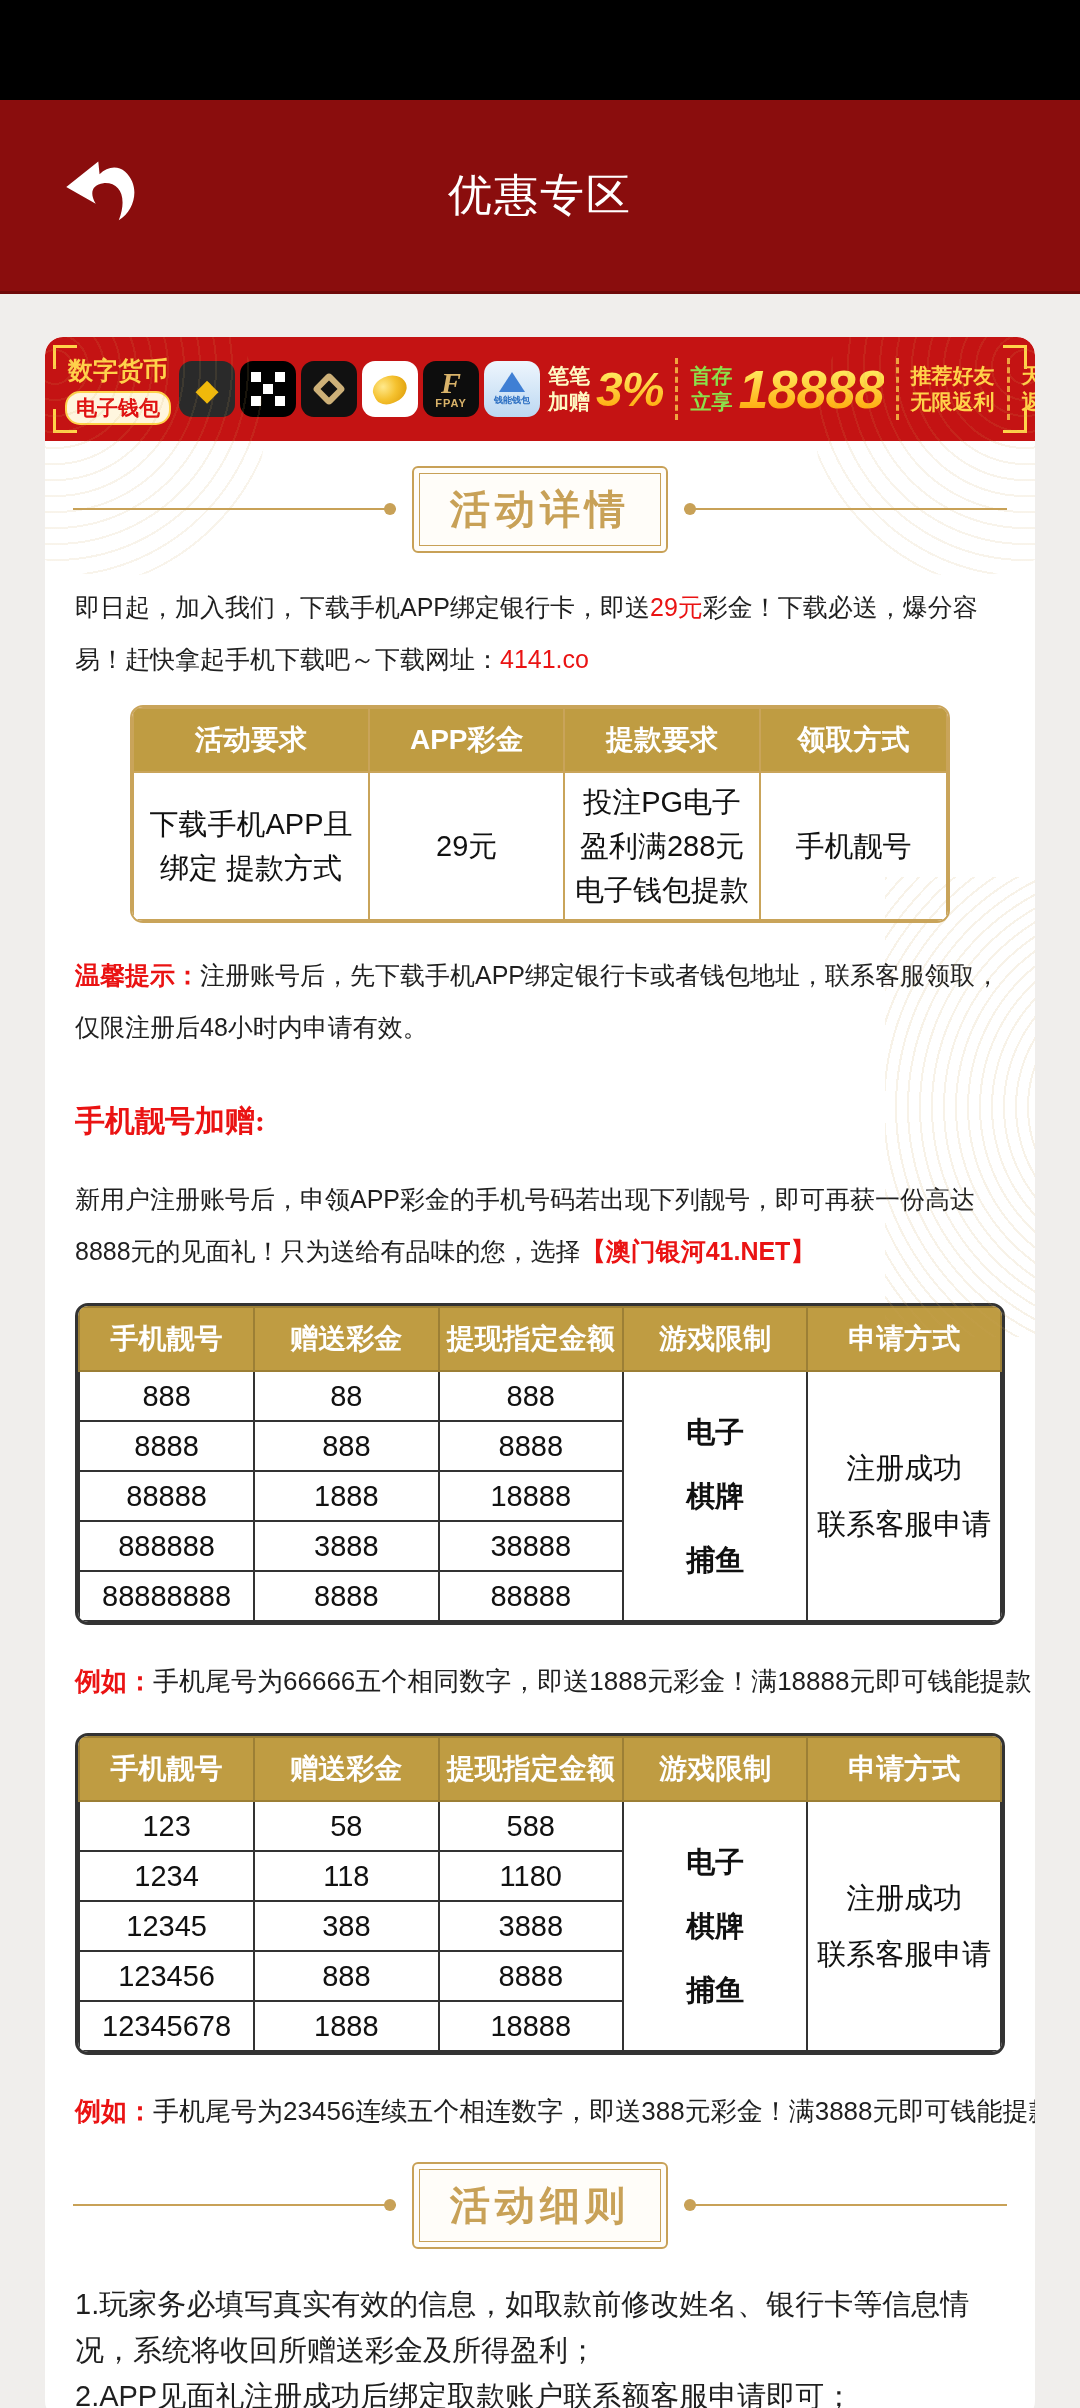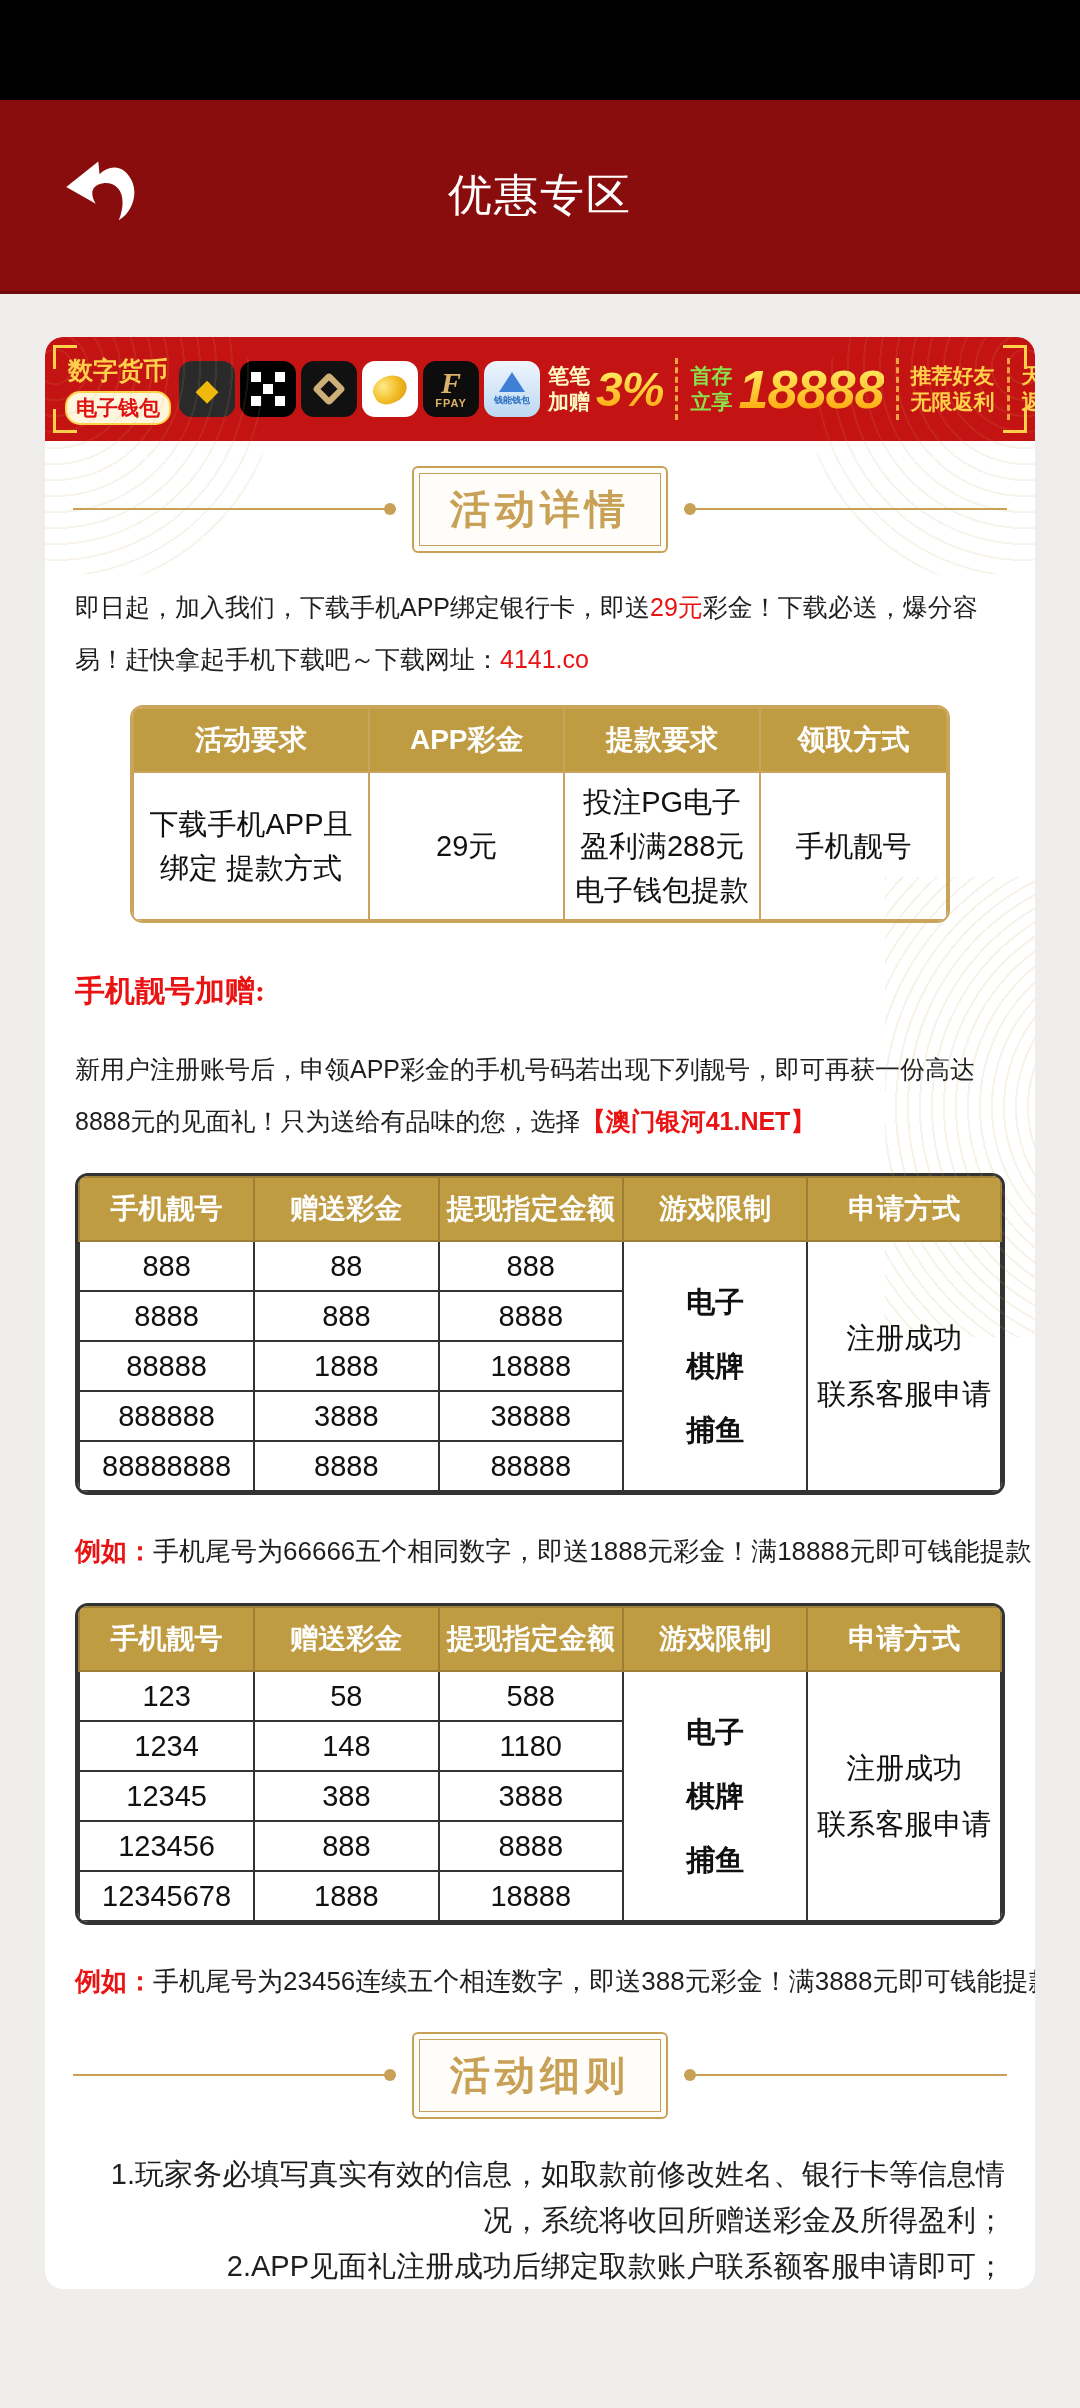--- a/index.html
+++ b/index.html
@@ -107,21 +107,21 @@
   .tbl1wrap th { border:2px solid #c9a45a; }
   .tbl1wrap td { border:2px solid #c9a45a; height:148px; line-height:44px; }
   .tblNwrap { margin:26px 30px 0; border:3px solid #333; }
   .tblNwrap th { border:2px solid #9c7f35; }
   .tblNwrap td { border:2px solid #333; height:44px; line-height:36px; }
   .mergecell { line-height:64px !important; font-weight:bold; }
   .applycell { line-height:56px !important; }
 
   
   .rules { margin:30px 30px 0; }
-  .rules p { font-size:29px; line-height:46px; color:#1f1f1f;text-align:right; }
+  .rules p { font-size:29px; line-height:46px; color:#1f1f1f; }
 </style>
 </head>
 <body>
 
 <div class="statusbar"></div>
 
 <header class="appbar">
   <button class="back">
     <svg viewBox="0 0 64 64" width="82" height="82" aria-hidden="true">
       <path d="M33 5 L8 25 L31 38 C26 30 28 23 37 22 C50 21 56 33 49 51 C62 43 66 24 54 13 C48 8 40 9 34 15 Z" fill="#ffffff"></path>
@@ -225,20 +225,21 @@
             <div>投注PG电子</div>
             <div>盈利满288元</div>
             <div>电子钱包提款</div>
           </td>
           <td>手机靓号</td>
         </tr>
       </tbody>
         </table>
     </div>
 
+    <p class="para"><span class="redb">温馨提示：</span><span>注册账号后，先下载手机APP绑定银行卡或者钱包地址，联系客服领取，仅限注册后48小时内申请有效。</span></p>
 
     <p class="para redhead">手机靓号加赠:</p>
 
     <p class="para"><span>新用户注册账号后，申领APP彩金的手机号码若出现下列靓号，即可再获一份高达8888元的见面礼！只为送给有品味的您，选择</span><span class="redb">【澳门银河41.NET】</span></p>
 
     <div class="tblwrap tblNwrap">
       <table>
         <tbody>
             <tr>
           <th style="width:19%">手机靓号</th>
@@ -306,21 +307,21 @@
             <div>棋牌</div>
             <div>捕鱼</div>
           </td>
           <td rowspan="5" class="applycell">
             <div>注册成功</div>
             <div>联系客服申请</div>
           </td>
         </tr>
         <tr>
           <td>1234</td>
-          <td>148</td>
+          <td>118</td>
           <td>1180</td>
         </tr>
         <tr>
           <td>12345</td>
           <td>388</td>
           <td>3888</td>
         </tr>
         <tr>
           <td>123456</td>
           <td>888</td>

